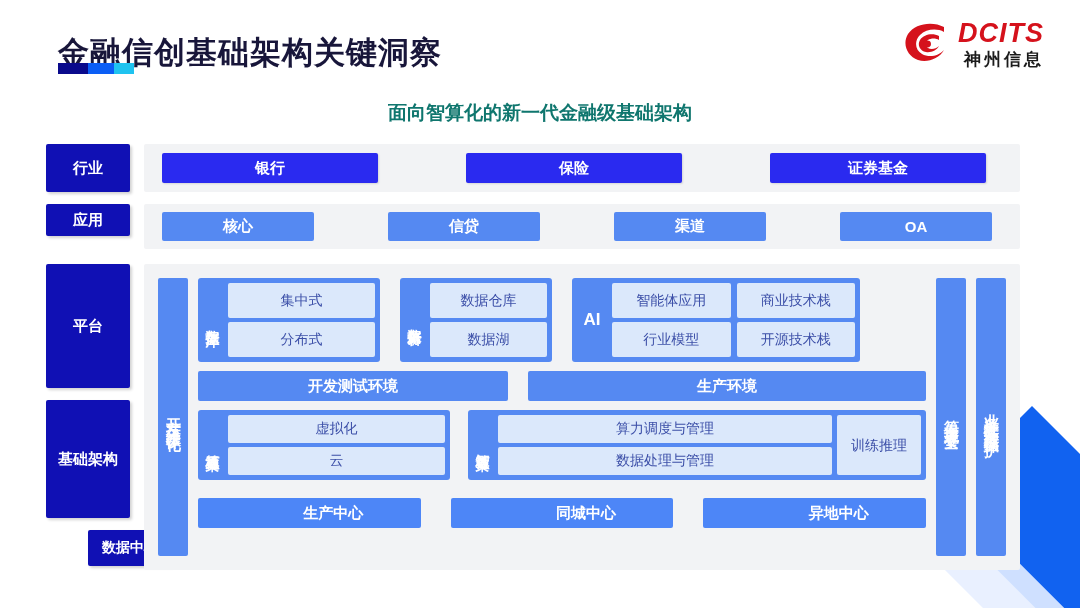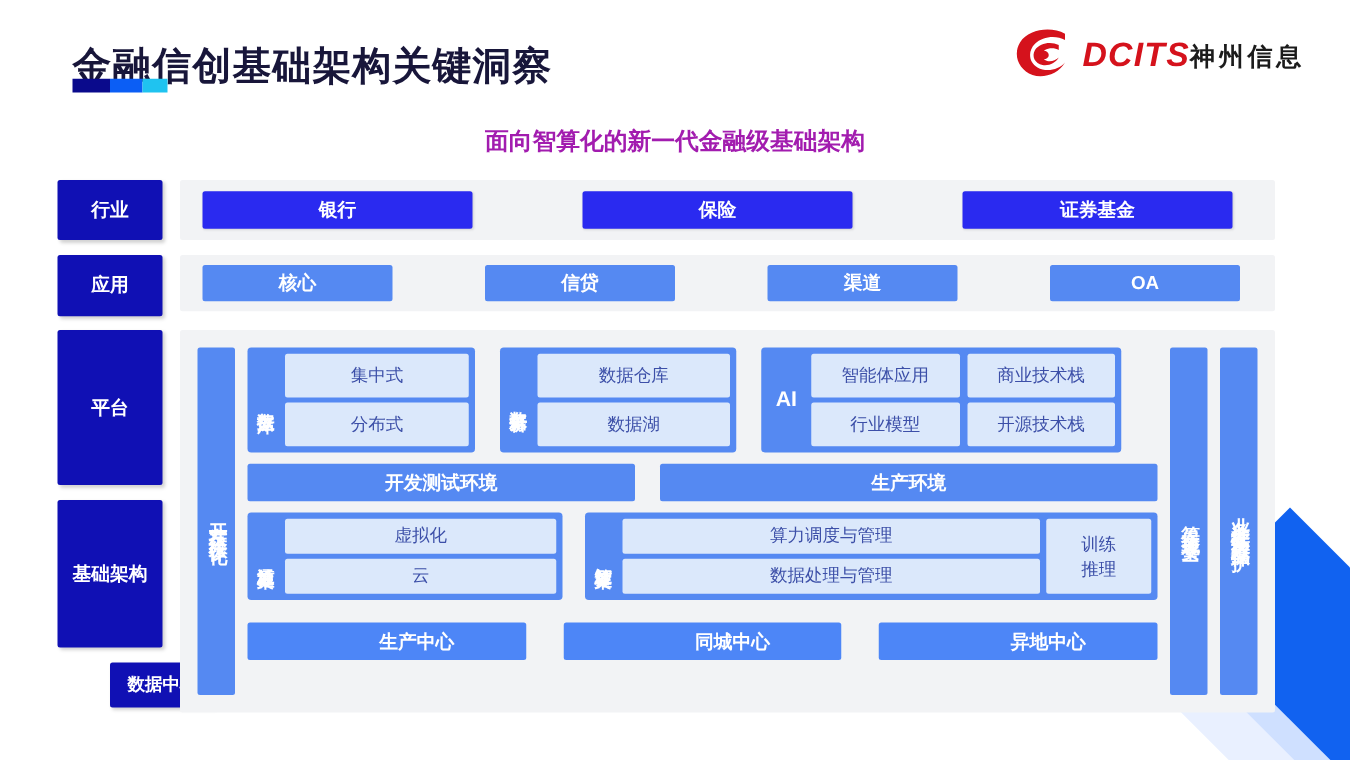--- a/index.html
+++ b/index.html
@@ -27,39 +27,39 @@
     color:#18163a; white-space:nowrap;
   }
   .title-bar { position:absolute; left:58px; top:63px; display:flex; height:11px; width:76px; }
   .title-bar span { height:100%; }
   .tb1 { width:30px; background:#0a0a8c; }
   .tb2 { width:26px; background:#0b5ef5; }
   .tb3 { width:20px; background:#1fc3f0; }
 
   .logo { position:absolute; right:36px; top:20px; display:flex; align-items:center; gap:9px; }
   .logo-mark { width:46px; height:48px; }
-  .logo-text { display:flex; flex-direction:row; align-items:center; line-height:1; }
+  .logo-text { display:flex; flex-direction:column; align-items:flex-end; line-height:1; }
   .logo-en { font-size:27px; font-weight:bold; color:#d5121c; letter-spacing:1px; font-style:italic; }
-  .logo-cn { font-size:20px; font-weight:bold; color:#1b1b1b; letter-spacing:3px; margin-top:4px; }
+  .logo-cn { font-size:17px; font-weight:bold; color:#1b1b1b; letter-spacing:3px; margin-top:4px; }
 
   .subtitle {
     position:absolute; left:0; right:0; top:100px; text-align:center;
-    font-size:19px; font-weight:bold; color:#a21caf;
+    font-size:19px; font-weight:bold; color:#0f766e;
   }
 
   
   .rail-item {
     position:absolute; left:46px; width:84px;
     background:#1010b4; color:#fff; font-weight:bold; font-size:15px;
     display:flex; align-items:center; justify-content:center;
     border-radius:2px; box-shadow:2px 2px 3px rgba(0,0,0,.18);
     text-align:center;
   }
   .rail-industry { top:144px;  height:48px; }
-  .rail-app      { top:204px;  height:49px; }
+  .rail-app      { top:204px;  height:32px; }
   .rail-platform { top:264px;  height:124px; }
   .rail-infra    { top:400px;  height:118px; }
   .rail-dc       { top:530px;  height:36px;  font-size:14px;margin-left:42px; }
 
   
   .band { position:absolute; left:144px; right:60px; background:#f2f3f5; border-radius:2px; }
   .band-industry { top:144px; height:48px;  display:flex; align-items:center; padding:0 18px; gap:0; }
   .band-app      { top:204px; height:45px;  display:flex; align-items:center; padding:0 18px; }
   .band-platform { top:264px; height:306px; padding:14px 14px; }
 
@@ -112,40 +112,40 @@
   }
   .cells { display:flex; flex-direction:column; gap:4px; flex:1 1 auto; }
   .cells2 { display:flex; gap:6px; flex:1 1 auto; }
   .cellcol { display:flex; flex-direction:column; gap:4px; flex:1 1 auto; }
   .cell {
     background:#dbe8fb; color:#3c4fa8; font-size:14px; border-radius:2px;
     display:flex; align-items:center; justify-content:center; flex:1 1 auto;
     text-align:center; padding:0 4px;
   }
   .g-db  { width:182px; }
-  .g-da  { width:189px; }
+  .g-da  { width:152px; }
   .g-ai  { width:288px; }
 
   
   .rowB { display:flex; gap:20px; height:30px; }
   .envbar {
     background:#5589f2; color:#fff; font-weight:bold; font-size:15px;
     border-radius:2px; display:flex; align-items:center; justify-content:center;
   }
   .env-0 { flex:0 0 310px; }
   .env-1 { flex:1 1 auto; }
 
   
   .rowC { display:flex; gap:18px; height:70px; }
   .g-tong { width:252px; }
   .g-zhi  { flex:1 1 auto; }
   .g-zhi .cells { flex:1 1 auto; }
   .train {
     background:#dbe8fb; color:#3c4fa8; font-size:14px; border-radius:2px;
-    display:flex; flex-direction:column; align-items:center; justify-content:center;
+    display:flex; flex-direction:row; align-items:center; justify-content:center;
     width:84px; flex:0 0 auto; line-height:1.45;
   }
 
   
   .rowD { display:flex; gap:30px; height:30px; margin-top:9px; }
   .dcbar {
     background:#4d86f7; color:#fff; font-weight:bold; font-size:15px;
     border-radius:2px; display:flex; align-items:center; justify-content:center;
     flex:1 1 0;
     padding-left:48px;

